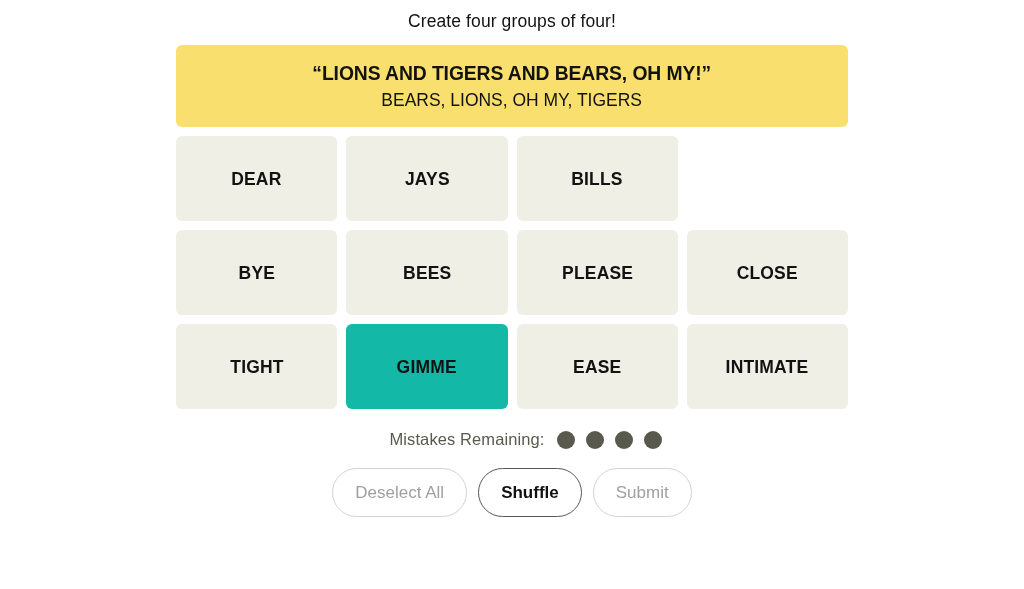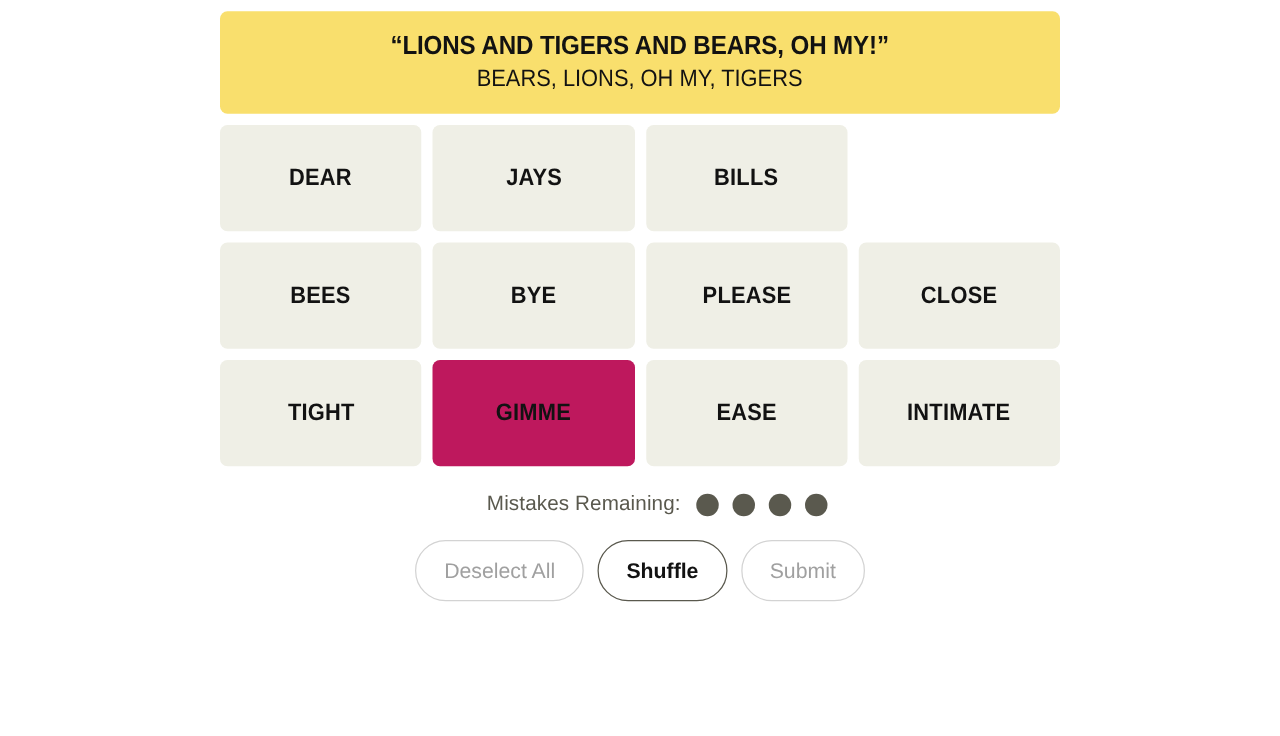--- a/index.html
+++ b/index.html
@@ -164,20 +164,21 @@
     color: #a0a0a0;
     font-weight: 400;
     cursor: default;
   }
 </style>
 </head>
 <body>
 
 <div class="page">
 
+  <div class="instruction">Create four groups of four!</div>
 
   <div class="board">
 
     <div class="solved-group" id="solved-group-0" style="background: rgb(249, 223, 109);">
       <div class="solved-title">“LIONS AND TIGERS AND BEARS, OH MY!”</div>
       <div class="solved-members">BEARS, LIONS, OH MY, TIGERS</div>
     </div>
 
     <div class="tile-row">
       <div class="tile" style="background: rgb(239, 239, 230);">
@@ -186,38 +187,38 @@
       <div class="tile" style="background: rgb(239, 239, 230);">
         <span class="tile-label">JAYS</span>
       </div>
       <div class="tile" style="background: rgb(239, 239, 230);">
         <span class="tile-label">BILLS</span>
       </div>
     </div>
 
     <div class="tile-row">
       <div class="tile" style="background: rgb(239, 239, 230);">
+        <span class="tile-label">BYE</span>
+      </div>
+      <div class="tile" style="background: rgb(239, 239, 230);">
         <span class="tile-label">BEES</span>
       </div>
       <div class="tile" style="background: rgb(239, 239, 230);">
-        <span class="tile-label">BYE</span>
-      </div>
-      <div class="tile" style="background: rgb(239, 239, 230);">
         <span class="tile-label">PLEASE</span>
       </div>
       <div class="tile" style="background: rgb(239, 239, 230);">
         <span class="tile-label">CLOSE</span>
       </div>
     </div>
 
     <div class="tile-row">
       <div class="tile" style="background: rgb(239, 239, 230);">
         <span class="tile-label">TIGHT</span>
       </div>
-      <div class="tile" style="background: #be185d;">
+      <div class="tile" style="background: #14b8a6;">
         <span class="tile-label">GIMME</span>
       </div>
       <div class="tile" style="background: rgb(239, 239, 230);">
         <span class="tile-label">EASE</span>
       </div>
       <div class="tile" style="background: rgb(239, 239, 230);">
         <span class="tile-label">INTIMATE</span>
       </div>
     </div>
 

